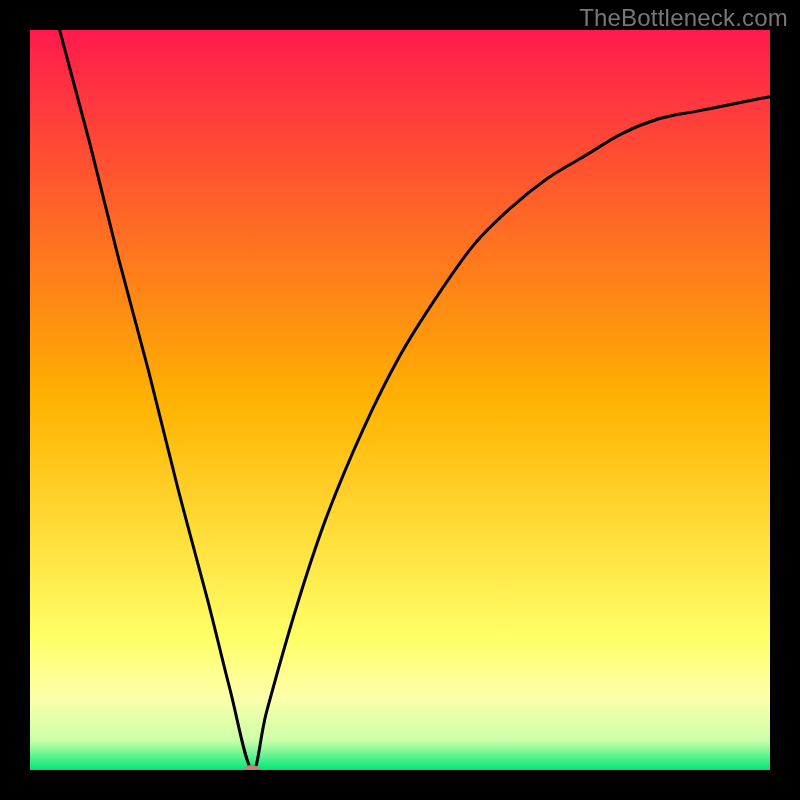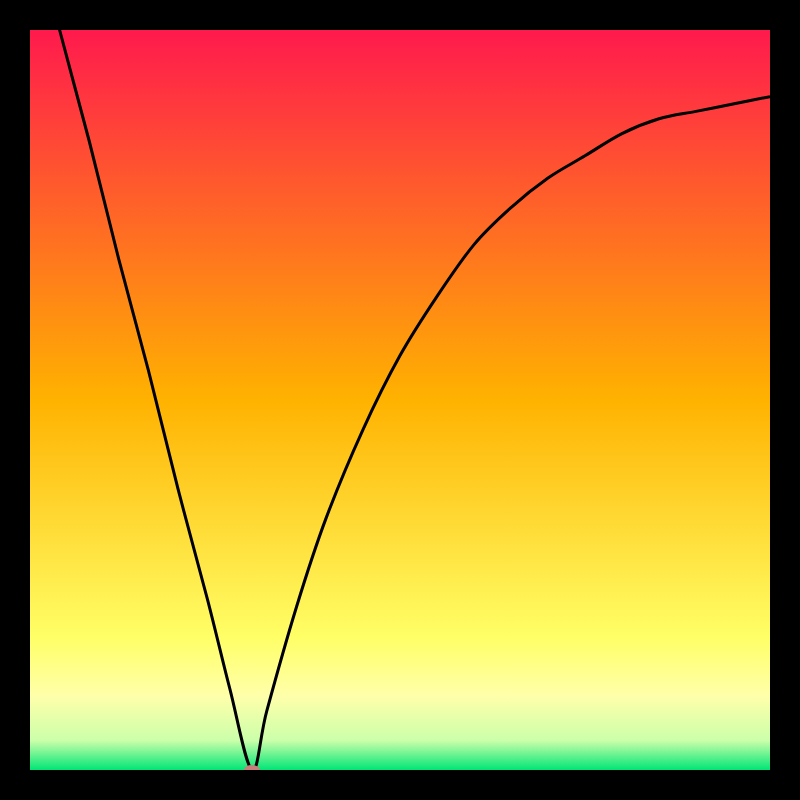--- a/index.html
+++ b/index.html
@@ -51,20 +51,21 @@
     border-radius: 50%;
     transform: translate(-50%, -50%);
     z-index: 40;
   }
 </style>
 </head>
 <body>
 
 <div class="frame">
 
+  <span class="watermark">TheBottleneck.com</span>
 
   <div class="plot-area">
 
     <svg class="layers" viewBox="0 0 740 740" preserveAspectRatio="none">
       <defs>
         <linearGradient id="bg-grad" x1="0" y1="0" x2="0" y2="1">
         <stop offset="0%" stop-color="#ff1a4d"></stop>
             <stop offset="50%" stop-color="#ffb200"></stop>
             <stop offset="82%" stop-color="#ffff66"></stop>
             <stop offset="90%" stop-color="#ffffaa"></stop>

